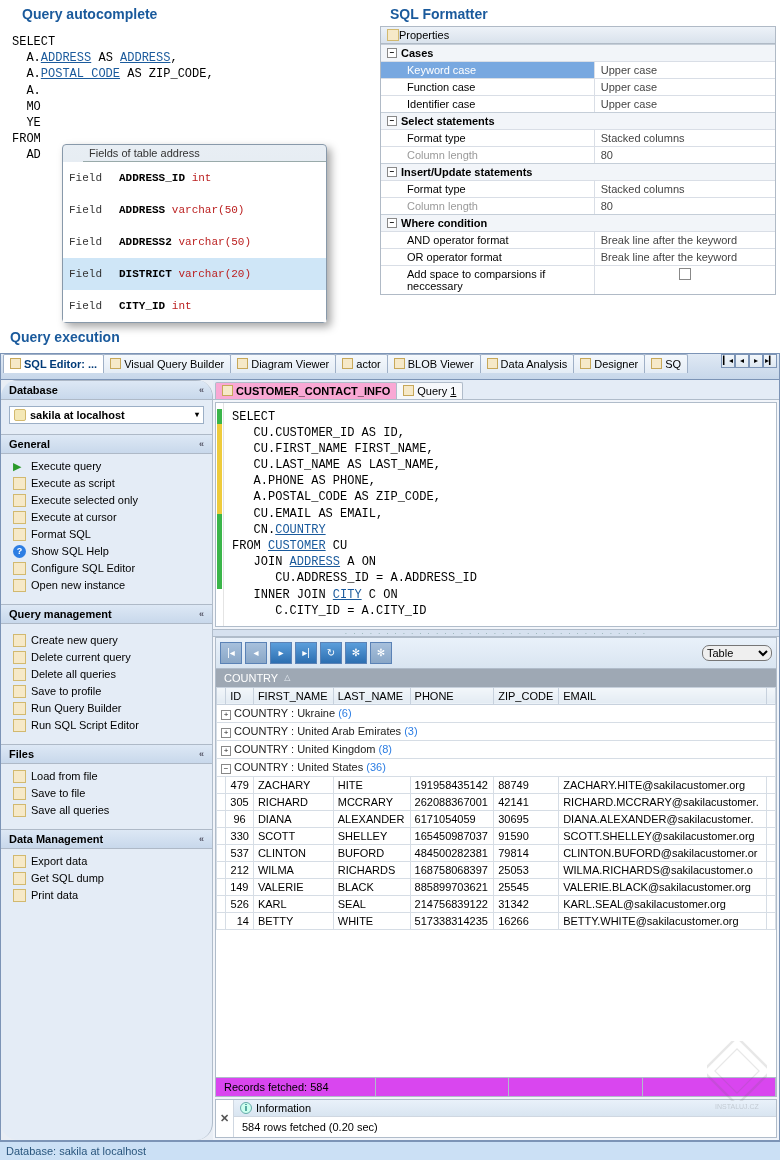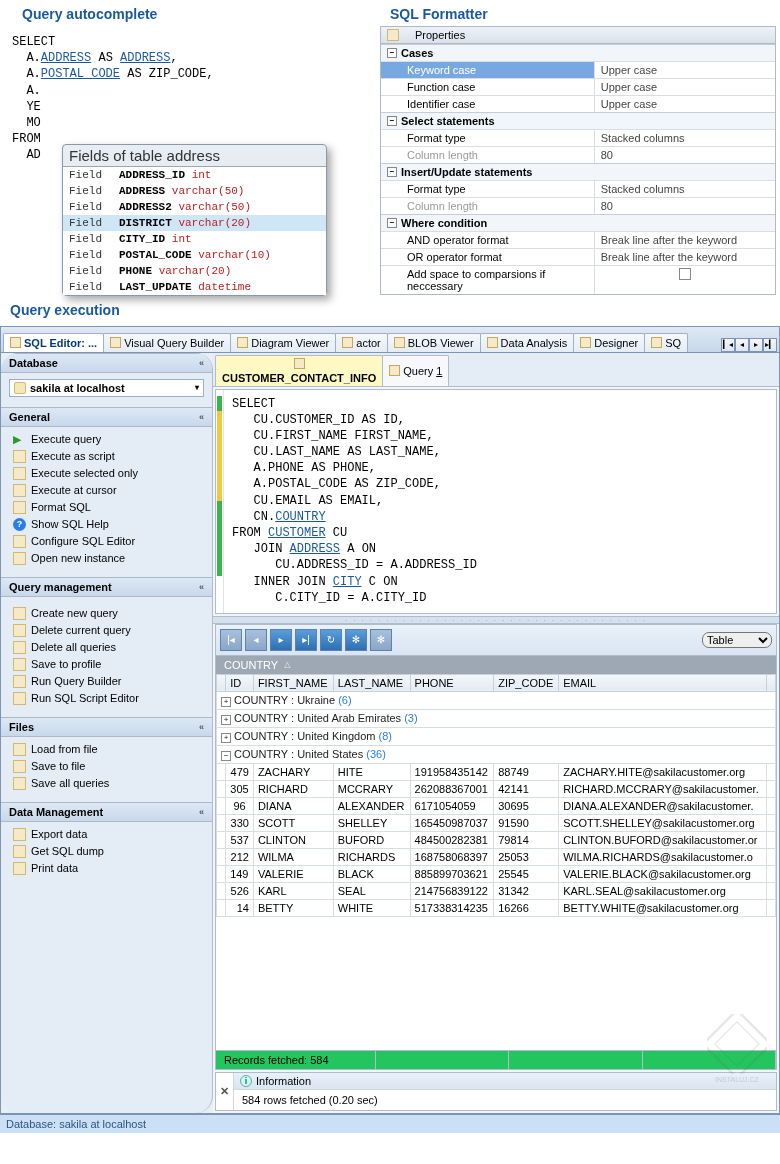--- a/index.html
+++ b/index.html
@@ -16,62 +16,62 @@
     position: relative;
     background: linear-gradient(#e8eef4,#d8e0e8);
     border: 1px solid #8899aa;
     border-radius: 4px;
     box-shadow: 4px 4px 8px rgba(0,0,0,.35);
     width: 265px;
     margin-top: -20px;
     margin-left: 50px;
     z-index: 10;
   }
-  .ac-title { font-size: 15px; padding: 2px 6px; border-bottom:1px solid #9aa; color:#333; }
+  .ac-title { font-size: 11px; padding: 2px 6px; border-bottom:1px solid #9aa; color:#333;margin-left:20px; }
   .ac-body { background:#fff; max-height:160px; overflow-y:auto; font-family:'Courier New',monospace; font-size:11px; }
-  .ac-row { display:flex; padding:2px 6px; gap:18px;align-items:flex-end; }
+  .ac-row { display:flex; padding:10px 6px; gap:18px;align-items:flex-end; }
   .ac-row.sel { background:#cfe6f7; }
   .ac-row .k { width:32px; color:#333; }
   .ac-row .n { font-weight:bold; color:#000; }
   .props-panel { border:1px solid #b0bac6; background:#e9eef4; }
-  .props-header { display:flex; align-items:center; gap:16px; background:linear-gradient(#edf2f8,#d9e2ec); border-bottom:1px solid #b0bac6; padding:2px 6px; font-size:11px; }
+  .props-header { display:flex; align-items:center; gap:0; background:linear-gradient(#edf2f8,#d9e2ec); border-bottom:1px solid #b0bac6; padding:2px 6px; font-size:11px; }
   .props-header .ico { width:12px;height:12px;background:#f6e9c8;border:1px solid #d2b96f; }
   .cat { border-top:1px solid #c5ced8; }
   .cat-head { display:flex; align-items:center; gap:4px; padding:2px 6px; background:#f2f5f9; font-weight:bold; font-size:11px; }
   .cat-head .exp { width:10px;height:10px;border:1px solid #888;display:flex;align-items:center;justify-content:center;font-size:8px;line-height:1; background:#fff; }
   .prop-row { display:flex; font-size:11px; border-top:1px solid #d9dee6;justify-content:space-between; }
   .prop-k { width:54%; padding:2px 6px 2px 26px; background:#fff; }
   .prop-v { flex:1; padding:2px 6px; border-left:1px solid #d9dee6; background:#fff; color:#444; }
   .prop-row.selected .prop-k { background:#78a8e0; color:#fff; }
   .prop-row.dim .prop-k { color:#9a9a9a; }
   .chk { display:inline-block; width:12px; height:12px; border:1px solid #888; background:#fff; margin:0 auto; }
   
   .exec { border:1px solid #7c94b6; background:#e9eef5; margin-top:4px; }
-  .tabstrip { display:flex; align-items:flex-end; height:26px; background:linear-gradient(#e0e9f4,#c7d7ea); border-bottom:1px solid #7c94b6; padding:0 2px; gap:0; position:relative; }
+  .tabstrip { display:flex; align-items:flex-start; height:26px; background:linear-gradient(#e0e9f4,#c7d7ea); border-bottom:1px solid #7c94b6; padding:0 2px; gap:0; position:relative; }
   .tab { display:flex; align-items:center; gap:3px; padding:3px 6px; font-size:11px; border:1px solid #9fb0c7; border-bottom:none; background:linear-gradient(#f5f9fd,#e4ecf5); border-radius:2px 2px 0 0; margin-right:-1px; white-space:nowrap; }
   .tab.active { background:#fff; font-weight:bold; color:#003a77; position:relative; z-index:1; }
   .tab .ico { width:11px;height:11px;border:1px solid #c7a85a;background:#f6e9c8;flex:none; }
   .tab-nav { margin-left:auto; display:flex; gap:0; }
   .tab-nav button { width:14px;height:14px; border:1px solid #7c94b6; background:linear-gradient(#f3f7fb,#dde7f1); font-size:8px; line-height:1; padding:0; }
   .exec-body { display:flex; height:760px; }
   .sidebar { width:212px; background:#e4ecf6; border-right:1px solid #b0bcca; overflow-y:auto;border-radius:17px; }
   .sb-group { background:linear-gradient(#dde8f5,#c8d8eb); border-top:1px solid #aeb9c7; border-bottom:1px solid #aeb9c7; padding:3px 8px; font-weight:bold; display:flex; justify-content:space-between; align-items:center; font-size:11px; }
   .chev { font-size:9px; color:#556; }
   .db-select { margin:6px 8px 10px; display:flex; align-items:center; background:#fff; border:1px solid #9cafc6; padding:2px 4px; gap:4px; font-weight:bold; font-size:11px; }
   .db-select .dbico { width:12px;height:12px;background:#f4e8b7;border:1px solid #d2b96f;border-radius:2px; }
   .db-select .arr { margin-left:auto; font-size:8px; }
   .sb-item { display:flex; align-items:center; gap:5px; padding:2px 12px; font-size:11px; }
   .sb-item .ico { width:13px; height:13px; flex:none; }
   .ico-play { color:#2a9a2a; }
   .ico-doc { background:#f6e9c8; border:1px solid #d2b96f; }
   .ico-help { width:13px;height:13px;border-radius:50%;background:#2c7de3;color:#fff;font-size:9px;display:flex;align-items:center;justify-content:center;font-weight:bold; }
   .main-area { flex:1; display:flex; flex-direction:column; background:#f2f5fa; }
   .inner-tabs { display:flex; padding:2px 2px 0; gap:0; border-bottom:1px solid #b0bcca; background:#e4ecf6; }
   .itab { display:flex; align-items:center; gap:3px; padding:2px 6px; border:1px solid #b0bcca; border-bottom:none; background:#f6f8fb; font-size:11px; border-radius:2px 2px 0 0; margin-right:-1px; }
-  .itab.active { background:#fef9c3; font-weight:bold;flex-direction:column; }
+  .itab.active { background:#f9a8d4; font-weight:bold; }
   .itab .ico { width:11px;height:11px;border:1px solid #c7a85a;background:#f6e9c8; display:inline-block;}
   .sql-editor { background:#fff; height:225px; display:flex; border:1px solid #b0bcca; margin:2px; }
   .gutter { width:8px; background:linear-gradient(#fff,#fff); border-right:1px solid #e4e4e4; position:relative; }
   .gut-mark { position:absolute; left:1px; width:5px; }
   .sql-editor pre { padding:6px 8px; font-family:'Courier New',monospace; font-size:12px; line-height:1.35; white-space:pre; }
   .splitter { height:8px; background:#d6e1ef; border-top:1px solid #b0bcca; border-bottom:1px solid #b0bcca; text-align:center; font-size:7px; color:#8aa; letter-spacing:2px; }
   .results { flex:1; display:flex; flex-direction:column; margin:0 2px; border:1px solid #b0bcca; background:#fff; }
   .res-toolbar { display:flex; align-items:center; gap:3px; padding:4px; border-bottom:1px solid #b0bcca; background:linear-gradient(#e9f1fa,#d9e5f1); }
   .tbtn { width:22px; height:22px; border:1px solid #5a82b6; background:linear-gradient(#5b9edb,#2d6fb1); color:#fff; display:flex; align-items:center; justify-content:center; font-size:10px; }
   .tbtn.lite { background:linear-gradient(#a7c0dc,#8aa7c7); }
@@ -79,21 +79,21 @@
   .view-sel select { font-size:11px; width:70px;border-radius:7px; }
   .group-bar { background:#9ea8b4; color:#fff; padding:3px 8px; font-size:11px; display:flex; align-items:center; gap:6px; }
   .group-bar .tri { font-size:8px; color:#e8eef4; }
   .data-grid { flex:1; overflow:auto; font-size:11px; }
   .data-grid table { border-collapse:collapse; width:100%; }
   .data-grid th { background:linear-gradient(#f3f7fb,#e3ebf3); border:1px solid #c7d1dd; padding:2px 4px; font-weight:normal; text-align:left; font-size:11px; }
   .data-grid td { border:1px solid #d6dde5; padding:2px 4px; font-size:11px; white-space:nowrap; }
   .group-row td { background:#fff; color:#222; }
   .group-row .cnt { color:#2c7de3; }
   .group-row .tg { display:inline-block; width:10px;height:10px;border:1px solid #888; font-size:8px; line-height:8px; text-align:center; margin-right:3px; background:#fff; }
-  .status-row { display:flex; border-top:1px solid #b0bcca; font-size:11px; background:#22c55e; }
+  .status-row { display:flex; border-top:1px solid #b0bcca; font-size:11px; background:#d946ef; }
   .status-row div { padding:3px 8px; border-right:1px solid #b0bcca; flex:1 1 auto; }
   .status-row div:first-child { flex:0 0 160px; }
   .info-box { display:flex; border:1px solid #b0bcca; margin:2px; background:#fff; }
   .info-close { width:18px; border-right:1px solid #cfd7e1; display:flex; align-items:center; justify-content:center; font-weight:bold; color:#555; }
   .info-body { flex:1; }
   .info-head { background:linear-gradient(#e9f1fa,#d9e5f1); padding:2px 6px; display:flex; align-items:center; gap:4px; border-bottom:1px solid #cfd7e1; font-size:11px; }
   .info-head .iico { width:12px;height:12px;border-radius:50%;border:1px solid #6aa;background:#cfe; display:flex;align-items:center;justify-content:center;color:#177;font-size:9px;font-weight:bold;}
   .info-text { padding:4px 8px; font-size:11px; }
   .bottom-bar { background:#cbe0f5; border-top:1px solid #7c94b6; padding:3px 6px; font-size:11px; color:#2a567d; }
   .watermark { position:absolute; right:12px; bottom:30px; opacity:.15; pointer-events:none; }
@@ -105,22 +105,22 @@
 
 <div class="top-row">
 
   <div class="autocomplete-pane">
     <div class="section-title">Query autocomplete</div>
     <div class="code-area" id="ac-code">
         <div>SELECT</div>
         <div>  A.<span class="link-tok">ADDRESS</span> AS <span class="link-tok">ADDRESS</span>,</div>
         <div>  A.<span class="link-tok">POSTAL_CODE</span> AS ZIP_CODE,</div>
         <div>  A.</div>
+        <div>  MO</div>
         <div>  YE</div>
-        <div>  MO</div>
         <div>FROM</div>
         <div>  AD</div>
       </div>
     <div class="autocomplete-popup">
       <div class="ac-title">Fields of table address</div>
       <div class="ac-body" id="ac-fields">
           <div class="ac-row">
             <span class="k">Field</span>
             <span><span class="n">ADDRESS_ID</span> <span class="field-type">int</span></span>
           </div>

